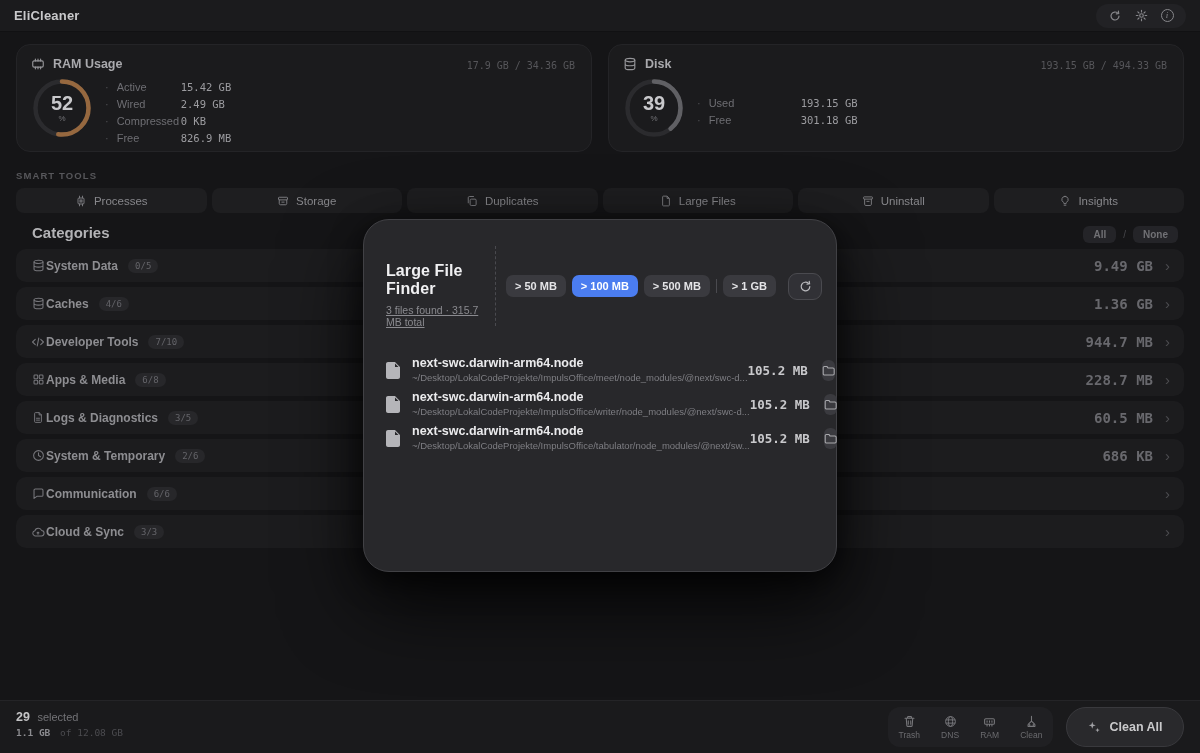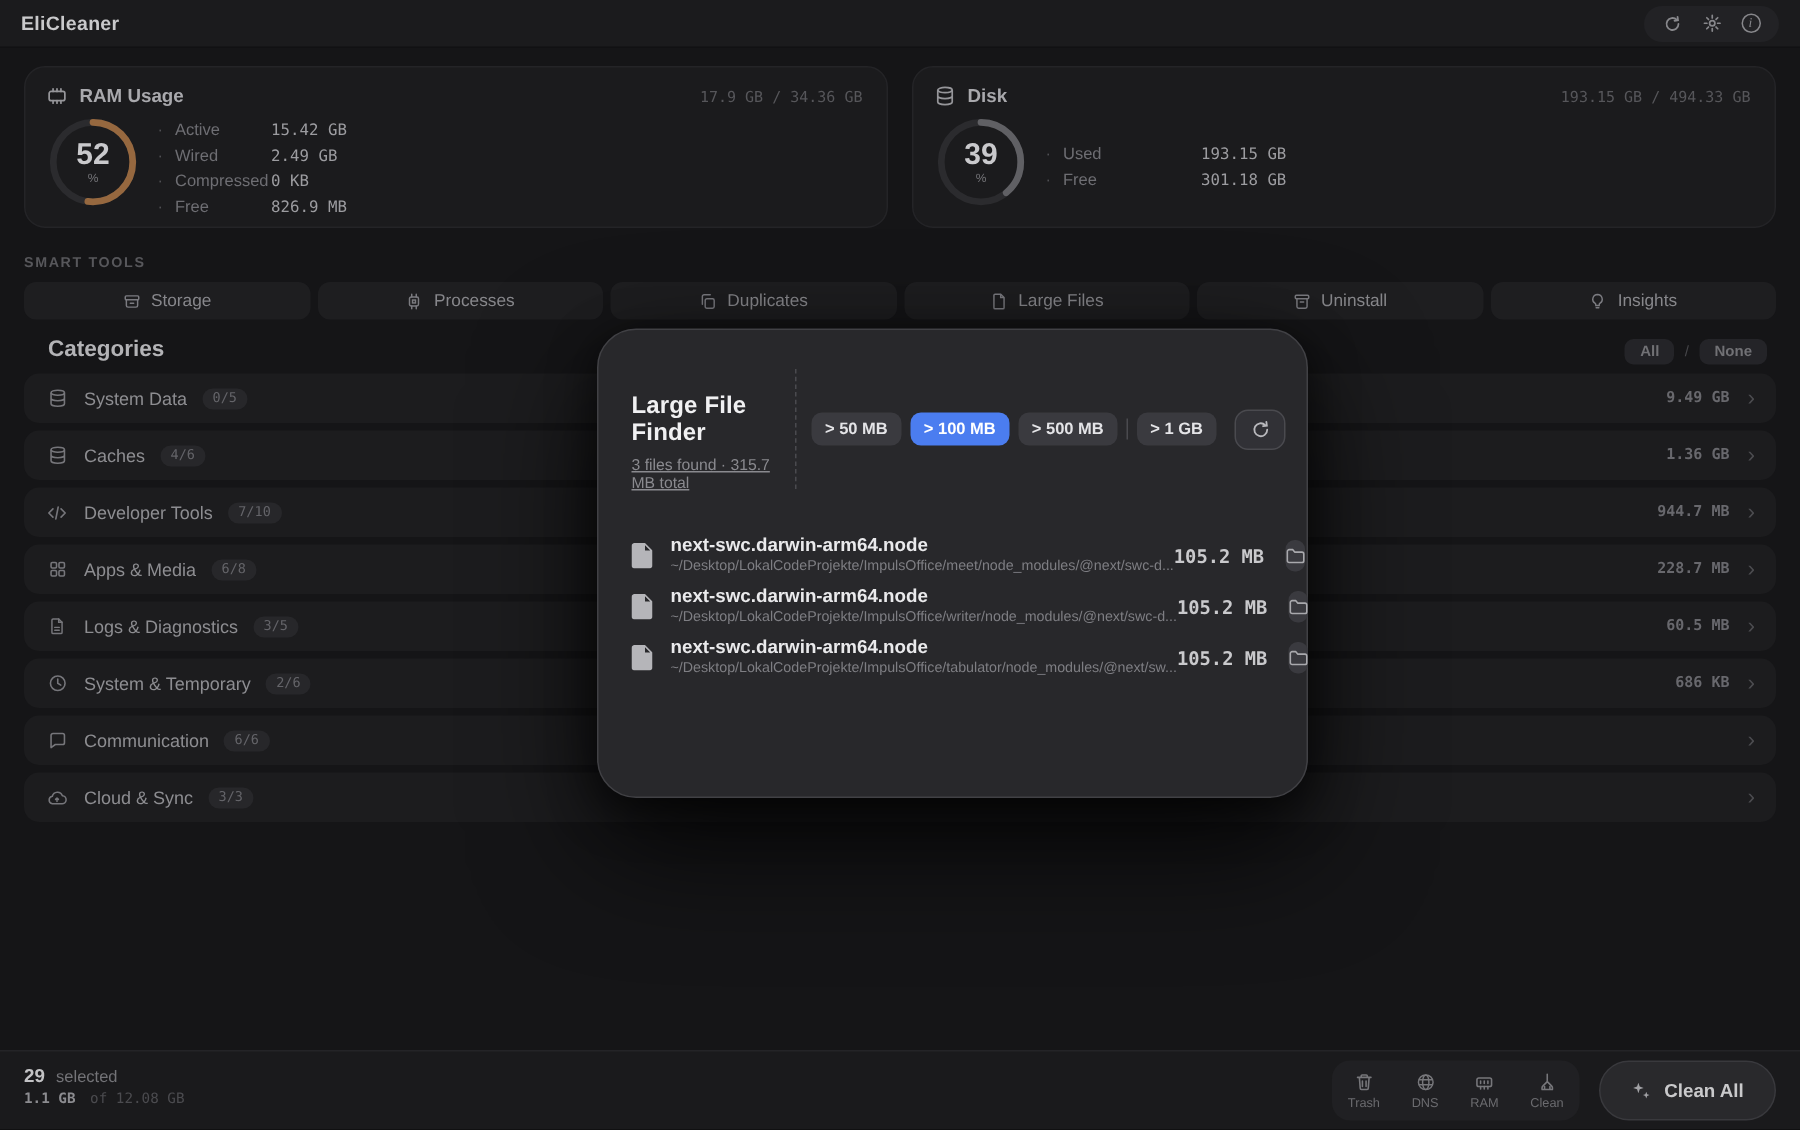--- a/index.html
+++ b/index.html
@@ -49,24 +49,24 @@
 
   
   .cat-head { position:absolute; top:224px; left:32px; font-size:15px; font-weight:bold; color:#b3b3b6; }
   .select-ctl { position:absolute; top:226px; right:22px; display:flex; align-items:center; gap:7px; }
   .sel-pill { background:#242428; border-radius:6px; padding:3px 10px; font-size:10px; font-weight:bold; color:#717175; cursor:pointer; }
   .sel-sep { color:#46464a; font-size:10px; }
   .cat-list { position:absolute; top:249px; left:16px; width:1168px; display:flex; flex-direction:column; gap:5px; }
   .cat-row { height:33px; background:#1c1c1e; border-radius:10px; display:flex; align-items:center;
              padding:0 14px; cursor:pointer; }
   .cat-row .cic { color:#76767b; display:flex; width:16px; justify-content:center; }
-  .cat-label { font-size:12px; font-weight:normal; color:#8d8d91; margin-left:10px; }
+  .cat-label { font-size:12px; font-weight:bold; color:#8d8d91; margin-left:0; }
   .cat-badge { margin-left:10px; background:#27272a; border-radius:8px; padding:2px 7px;
                font-size:9px; color:#646469; font-family:"DejaVu Sans Mono", monospace; }
-  .cat-size { margin-left:auto; font-size:10px; color:#68686d; font-weight:bold;
+  .cat-size { margin-left:auto; font-size:14px; color:#68686d; font-weight:bold;
               font-family:"DejaVu Sans Mono", monospace; }
   .cat-chev { color:#4c4c50; font-size:15px; margin-left:12px; line-height:10px; }
 
   
   .footer { position:absolute; left:0; right:0; bottom:0; height:53px; background:#1a1a1c; border-top:1px solid #242427; }
   .foot-left { position:absolute; left:16px; top:9px; }
   .sel-line { font-size:12.5px; }
   .sel-count { color:#c3c3c5; font-weight:bold; }
   .sel-word { color:#737377; font-size:11px; margin-left:4px; }
   .size-line { margin-top:3px; font-size:9.5px; font-family:"DejaVu Sans Mono", monospace; }
@@ -77,23 +77,23 @@
   .act-btn { display:flex; flex-direction:column; align-items:center; gap:2px; cursor:pointer; }
   .act-btn .aic { color:#77777b; display:flex; }
   .act-btn .alb { font-size:8.5px; color:#6b6b6f; }
   .clean-all { position:absolute; right:16px; top:6px; width:118px; height:40px; background:#29292c;
                border:1px solid #39393d; border-radius:20px; display:flex; align-items:center;
                justify-content:center; gap:8px; cursor:pointer; }
   .clean-all .cal { font-size:12.5px; font-weight:bold; color:#c9c9cb; }
   .clean-all .spark { color:#a2a2a6; display:flex; }
 
   
-  .modal { position:absolute; left:363px; top:219px; width:474px; height:313px; background:#28282b;
+  .modal { position:absolute; left:363px; top:219px; width:474px; height:353px; background:#28282b;
            border:1px solid #414145; border-radius:26px;
-           box-shadow:0 30px 80px rgba(0,0,0,.8), 0 8px 30px rgba(0,0,0,.6);margin-left:35px; }
+           box-shadow:0 30px 80px rgba(0,0,0,.8), 0 8px 30px rgba(0,0,0,.6); }
   .modal-header { position:absolute; top:26px; left:0; right:14px; height:80px; display:flex; align-items:stretch; }
   .mh-left { width:188px; padding:16px 0 0 22px; }
   .modal-title { font-size:16px; font-weight:bold; color:#f0f0f2; letter-spacing:.1px; }
   .modal-sub { margin-top:6px; font-size:10.5px; color:#8a8a8f;text-decoration:underline; }
   .mh-divider { border-left:1px dashed #4a4a4f; }
   .mh-right { flex:1; display:flex; align-items:center; gap:6px; padding-left:10px; }
   .filter-pill { background:#3a3a3f; border-radius:7px; padding:5px 9px; font-size:11px; font-weight:bold;
                  color:#e4e4e7; cursor:pointer; white-space:nowrap; }
   .filter-pill.active { background:#4b7df0; color:#ffffff; }
   .filter-sep { width:1px; height:14px; background:#4a4a4f; }
@@ -217,35 +217,35 @@
           <span class="val">301.18 GB</span>
         </div>
     </div>
   </div>
 
   <div class="section-label">SMART TOOLS</div>
   <div class="tool-tabs">
     <div class="tool-tab">
       <span class="ic">
           <svg width="12" height="12" viewBox="0 0 16 16" fill="none" stroke="currentColor" stroke-width="1.3">
-            <rect x="2" y="3" width="12" height="3.5" rx="1"></rect>
-            <path d="M3 6.5v5c0 .8.7 1.5 1.5 1.5h7c.8 0 1.5-.7 1.5-1.5v-5M6.5 9.5h3" stroke-linecap="round"></path>
-          </svg>
-        </span>
-      <span class="tl">Storage</span>
+            <rect x="4" y="4" width="8" height="8" rx="1.5"></rect>
+            <rect x="6.7" y="6.7" width="2.6" height="2.6"></rect>
+            <path d="M6 1.5v2.5M10 1.5v2.5M6 12v2.5M10 12v2.5" stroke-linecap="round"></path>
+          </svg>
+        </span>
+      <span class="tl">Processes</span>
     </div>
     <div class="tool-tab">
       <span class="ic">
           <svg width="12" height="12" viewBox="0 0 16 16" fill="none" stroke="currentColor" stroke-width="1.3">
-            <rect x="4" y="4" width="8" height="8" rx="1.5"></rect>
-            <rect x="6.7" y="6.7" width="2.6" height="2.6"></rect>
-            <path d="M6 1.5v2.5M10 1.5v2.5M6 12v2.5M10 12v2.5" stroke-linecap="round"></path>
-          </svg>
-        </span>
-      <span class="tl">Processes</span>
+            <rect x="2" y="3" width="12" height="3.5" rx="1"></rect>
+            <path d="M3 6.5v5c0 .8.7 1.5 1.5 1.5h7c.8 0 1.5-.7 1.5-1.5v-5M6.5 9.5h3" stroke-linecap="round"></path>
+          </svg>
+        </span>
+      <span class="tl">Storage</span>
     </div>
     <div class="tool-tab">
       <span class="ic">
           <svg width="12" height="12" viewBox="0 0 16 16" fill="none" stroke="currentColor" stroke-width="1.3">
             <rect x="5.5" y="5.5" width="8" height="8.5" rx="1.5"></rect>
             <path d="M3 10.5V3.5C3 2.7 3.7 2 4.5 2h5.5" stroke-linecap="round"></path>
           </svg>
         </span>
       <span class="tl">Duplicates</span>
     </div>

